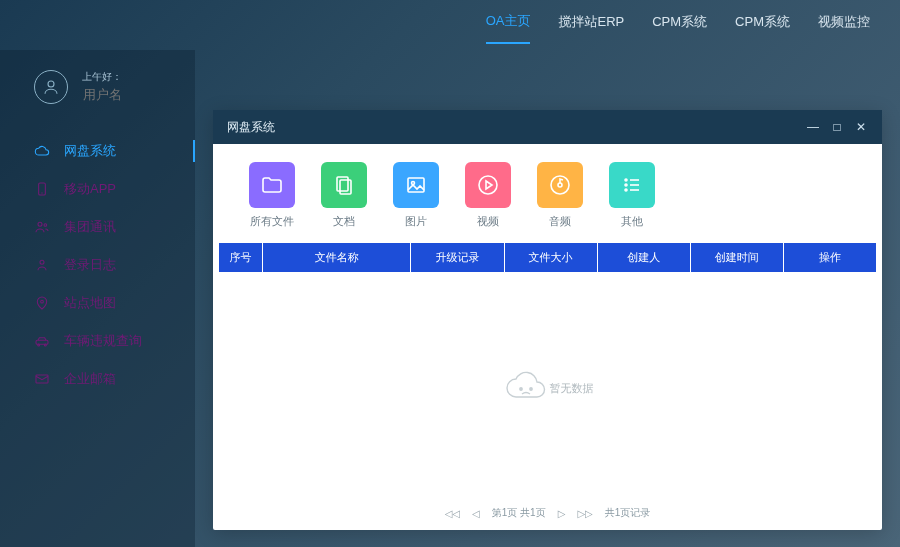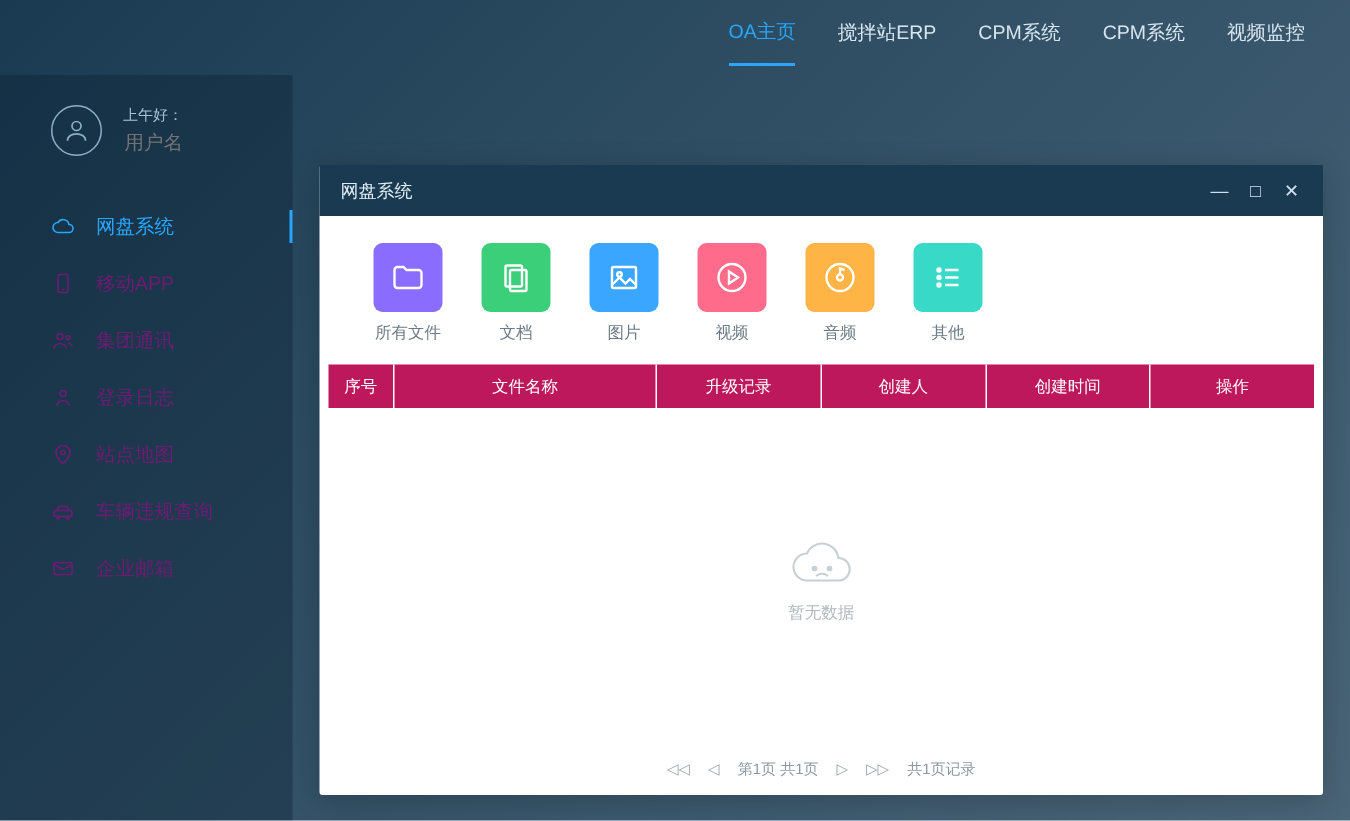--- a/index.html
+++ b/index.html
@@ -124,42 +124,41 @@
   display: flex; align-items:center; justify-content:center;
 }
 .cat-tile svg { width: 24px; height: 24px; stroke: #fff; fill:none; stroke-width:1.6; }
 .cat-label { font-size: 11px; color: #6b7b86; }
 
 .tbl {
   margin: 0 6px;
 }
 .thead {
   display: flex;
-  background: #be185d;
+  background: #1d4ed8;
 }
 .th {
   font-size: 11px;
   color: #fff;
   text-align: center;
   padding: 7px 0;
   border-right: 1px solid #fff;
 }
 .th:last-child { border-right: none; }
 .col-idx { width: 44px; }
 .col-name { flex: 1.6; }
 .col-type { flex: 1; }
 .col-size { flex: 1; }
 .col-creator { flex: 1; }
 .col-time { flex: 1; }
 .col-act { flex: 1; }
 
 .empty {
   flex: 1;
   display: flex;
-  flex-direction: column;
   align-items: center;
   justify-content: center;
   color: #b8c2c8;
 }
 .empty svg { width: 48px; height: 40px; stroke:#c8d0d4; fill:none; stroke-width:1.4; }
 .empty-text { font-size: 11px; margin-top: 6px; color: #b0b9be; }
 
 .pager {
   display: flex;
   align-items: center;
@@ -336,20 +335,21 @@
           </div>
           <div class="cat-label">其他</div>
         </div>
       </div>
 
       <div class="tbl">
         <div class="thead">
           <div class="th col-idx">序号</div>
           <div class="th col-name">文件名称</div>
           <div class="th col-type">升级记录</div>
+          <div class="th col-size">文件大小</div>
           <div class="th col-creator">创建人</div>
           <div class="th col-time">创建时间</div>
           <div class="th col-act">操作</div>
         </div>
       </div>
 
       <div class="empty">
         <svg viewBox="0 0 48 40">
           <path d="M14 32a9 9 0 010-18 11 11 0 0121 3 7 7 0 010 15H14z"></path>
           <circle cx="19" cy="24" r="1.2" fill="#c8d0d4"></circle>

